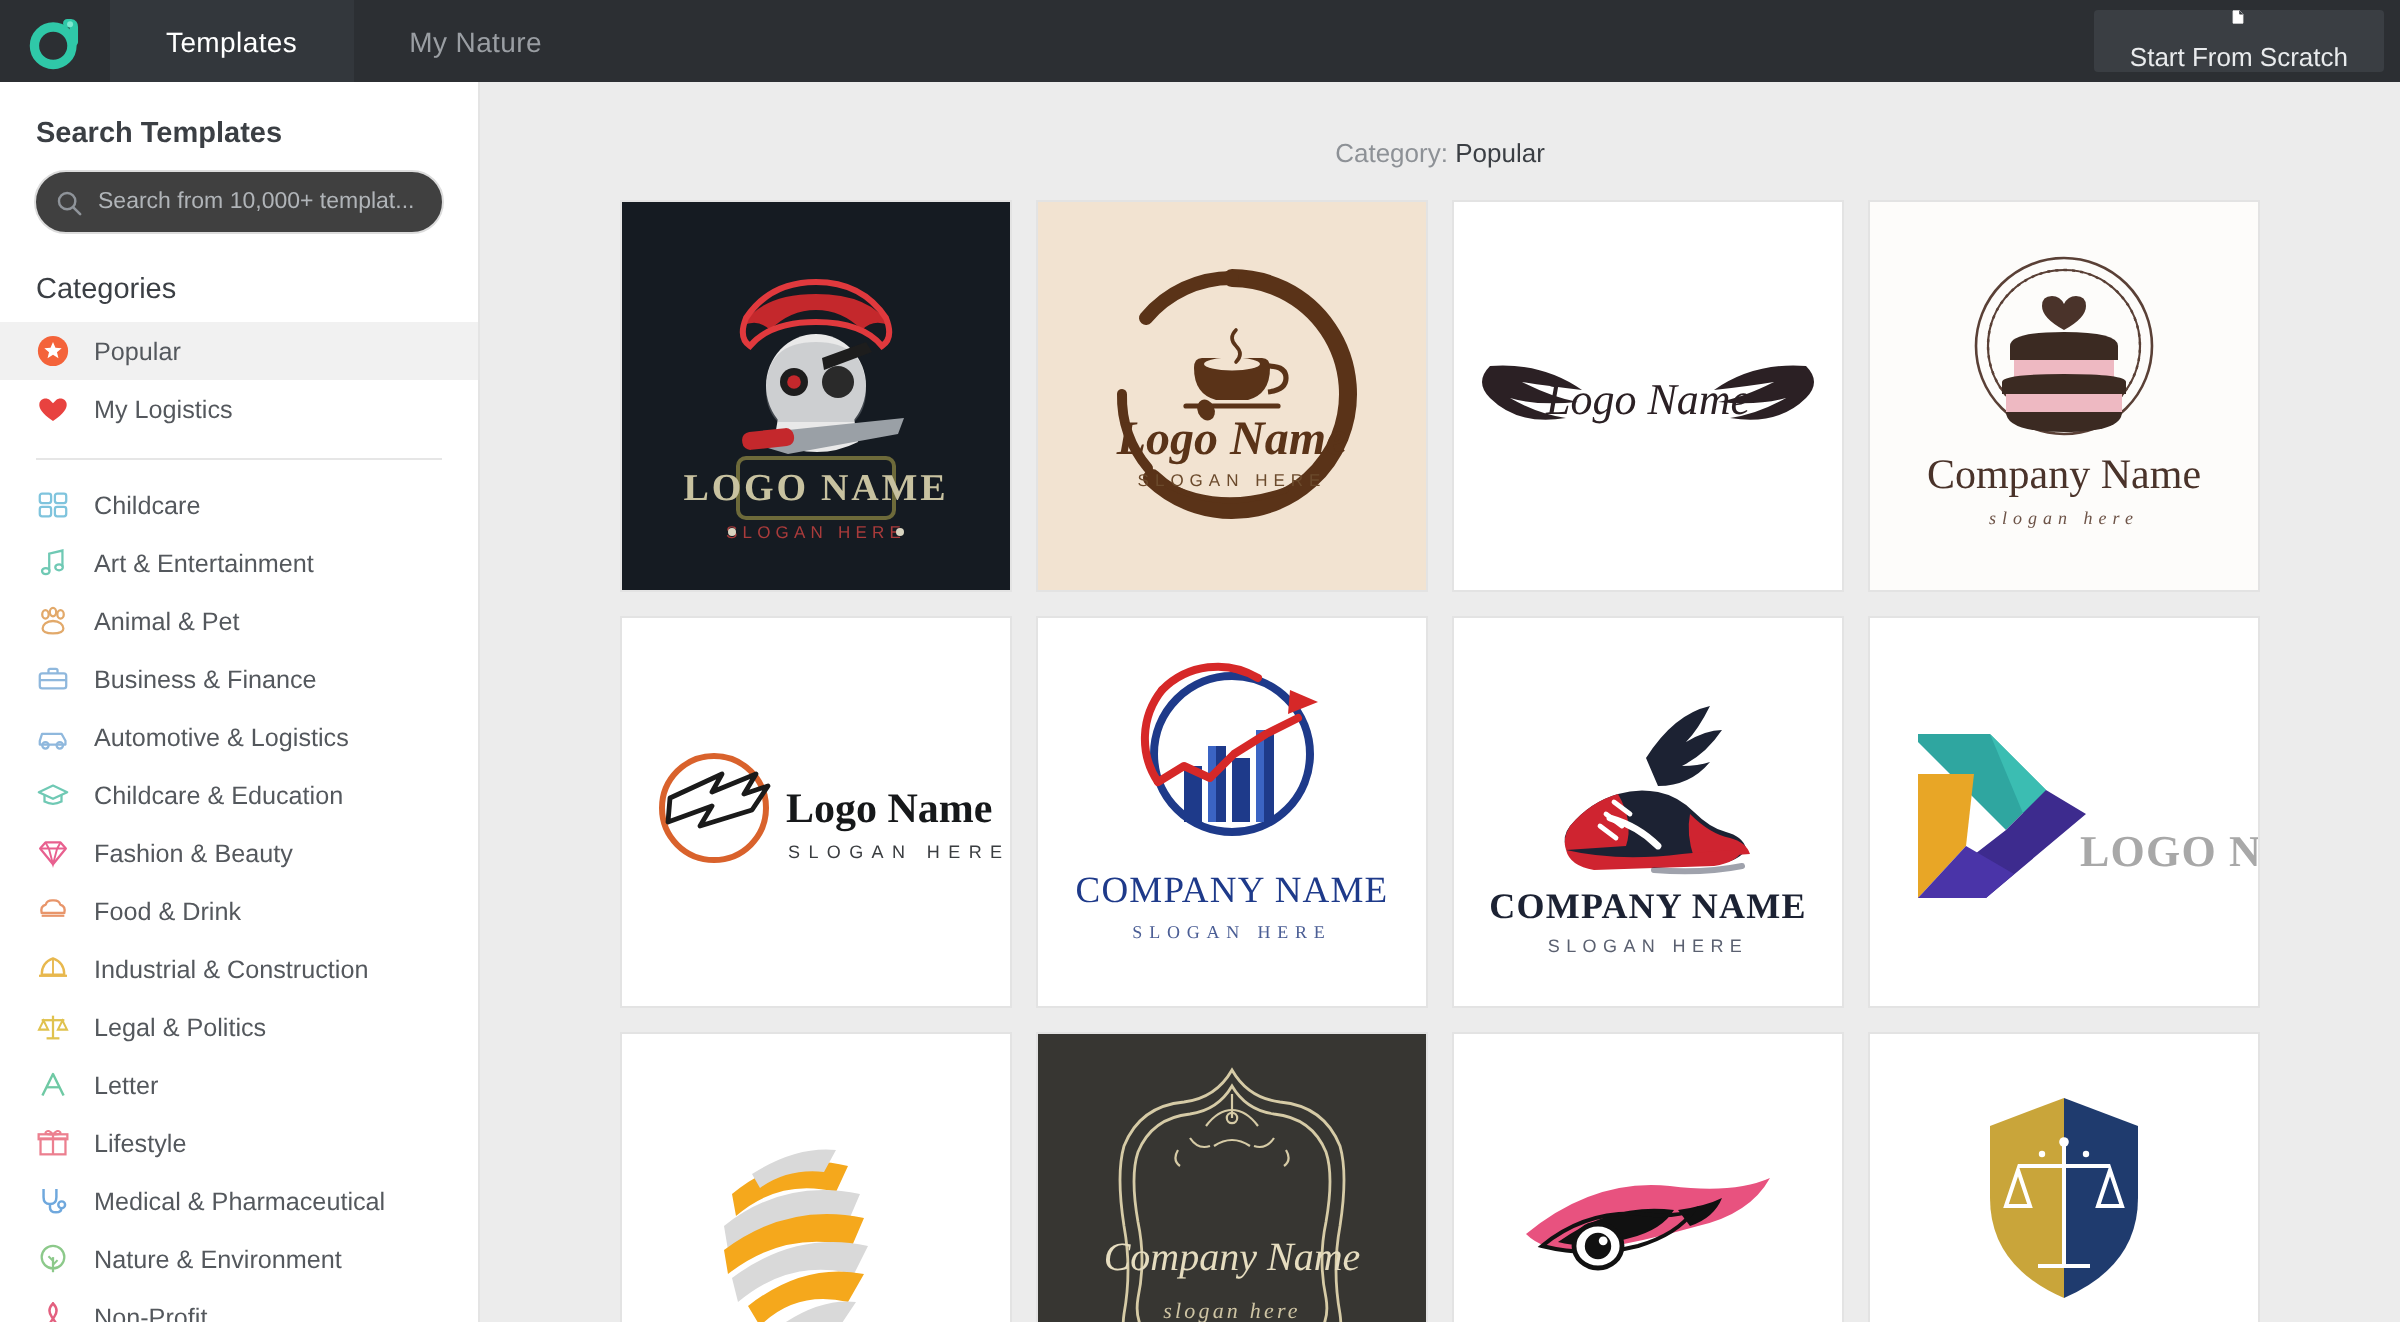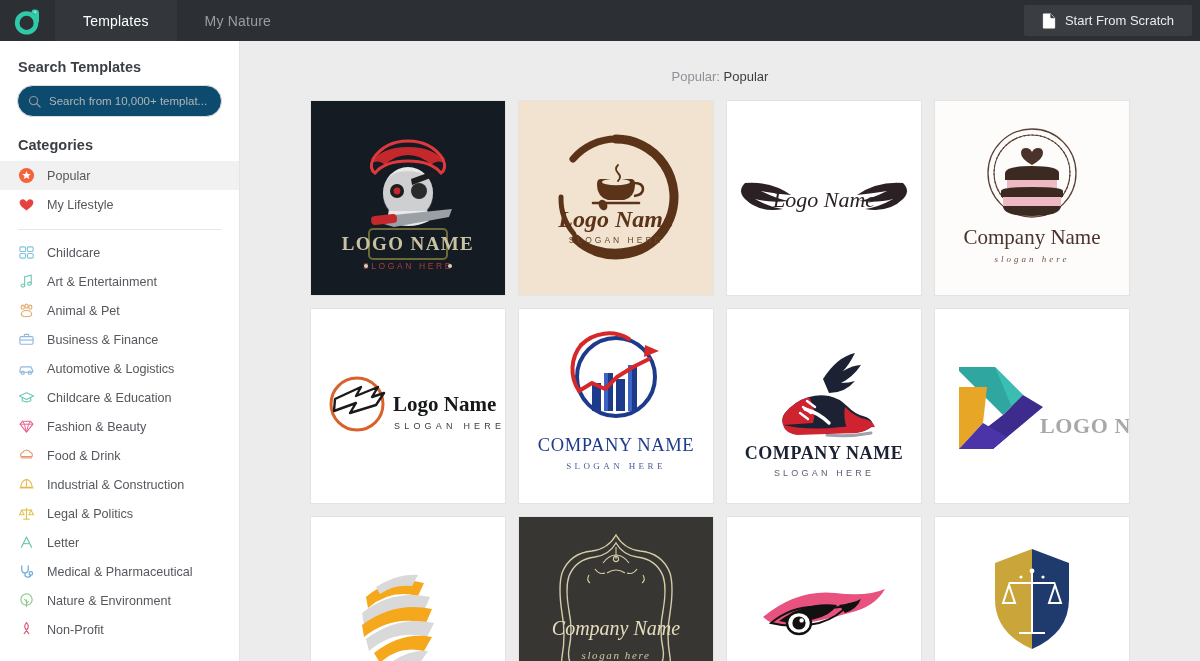--- a/index.html
+++ b/index.html
@@ -24,51 +24,51 @@
   .tab {
     padding: 0 28px; display: flex; align-items: center;
     font-size: 14px; color: #9a9ea3; letter-spacing: .2px; cursor: pointer;
   }
   .tab.active { background: #33373c; color: #ffffff; }
   .topbar-spacer { flex: 1; }
   .scratch-btn {
     display: flex; align-items: center; gap: 9px;
     background: #3a3e43; color: #e9ebed; font-size: 13px;
     padding: 0 18px; margin: 5px 8px 5px 0; border-radius: 2px;
-    cursor: pointer; height: 31px; align-self: center;
+    cursor: pointer; height: 31px; align-self: center; flex-direction: column;
   }
   .scratch-btn .doc-icon { width: 14px; height: 16px; display: block; }
 
   
   .body-wrap { display: flex; height: 620px; }
 
   
   .sidebar {
     width: 240px; background: #ffffff; height: 620px;
     overflow: hidden; position: relative; flex: none;
     border-right: 1px solid #e4e4e4;
   }
   .sidebar-inner { padding: 0; }
   .side-title {
     font-size: 14.5px; color: #3b3f44; padding: 18px 18px 10px 18px;
     font-weight: 700;
   }
   .search-box {
     margin: 0 17px; height: 32px; border: 1px solid #dcdcdc;
     border-radius: 16px; display: flex; align-items: center; gap: 8px;
-    padding: 0 10px; background: #0c4a6e;
+    padding: 0 10px; background: #404040;
   }
   .search-box svg { flex: none; }
   .search-box input {
     border: none; outline: none; font-size: 11.5px; color: #9aa0a6;
     font-family: "Liberation Sans", sans-serif; width: 100%; background: transparent;
   }
   .search-box input::placeholder { color: #b0b4b8; }
   .cat-title {
-    font-size: 14.5px; color: #3b3f44; padding: 20px 18px 8px 18px; font-weight: bold;
+    font-size: 14.5px; color: #3b3f44; padding: 20px 18px 8px 18px;
   }
   .cat-list { list-style: none; }
   .cat-item {
     display: flex; align-items: center; gap: 12px;
     height: 29px; padding: 0 18px; cursor: pointer;
     font-size: 12.6px; color: #54585d;
   }
   .cat-item.selected { background: #f1f1f1; }
   .cat-icon { width: 17px; height: 17px; flex: none; display: block; }
   .cat-sep {
@@ -153,21 +153,21 @@
             <svg class="cat-icon" viewBox="0 0 18 18">
               <circle cx="9" cy="9" r="8" fill="#f4633a"></circle>
               <path d="M9 4.2 L10.3 7.3 L13.6 7.5 L11.1 9.6 L11.9 12.8 L9 11 L6.1 12.8 L6.9 9.6 L4.4 7.5 L7.7 7.3 Z" fill="#ffffff"></path>
             </svg>
             <span>Popular</span>
           </li>
           <li class="cat-item">
             <svg class="cat-icon" viewBox="0 0 18 18">
               <path d="M9 15.4 C3 11.2 1.4 8.6 1.8 6.1 C2.2 3.7 5.5 2.6 7.3 4.3 L9 6 L10.7 4.3 C12.5 2.6 15.8 3.7 16.2 6.1 C16.6 8.6 15 11.2 9 15.4 Z" fill="#e8423f"></path>
             </svg>
-            <span>My Lifestyle</span>
+            <span>My Logistics</span>
           </li>
         </ul>
 
         <div class="cat-sep"></div>
 
         <ul class="cat-list">
           <li class="cat-item">
             <svg class="cat-icon" viewBox="0 0 18 18">
               <rect x="2" y="3" width="6" height="5" rx="1.2" fill="none" stroke="#7fc4dd" stroke-width="1.2"></rect>
               <rect x="10" y="3" width="6" height="5" rx="1.2" fill="none" stroke="#7fc4dd" stroke-width="1.2"></rect>
@@ -250,20 +250,29 @@
           </li>
           <li class="cat-item">
             <svg class="cat-icon" viewBox="0 0 18 18">
               <path d="M3.4 14.6 L9 3.2 L14.6 14.6" fill="none" stroke="#6fc9a4" stroke-width="1.3" stroke-linejoin="round"></path>
               <line x1="5.8" y1="10.2" x2="12.2" y2="10.2" stroke="#6fc9a4" stroke-width="1.2"></line>
             </svg>
             <span>Letter</span>
           </li>
           <li class="cat-item">
             <svg class="cat-icon" viewBox="0 0 18 18">
+              <rect x="2.4" y="6.6" width="13.2" height="8.4" fill="none" stroke="#ec7f8f" stroke-width="1.2"></rect>
+              <rect x="1.4" y="4.4" width="15.2" height="2.6" fill="none" stroke="#ec7f8f" stroke-width="1.2"></rect>
+              <line x1="9" y1="4.4" x2="9" y2="15" stroke="#ec7f8f" stroke-width="1.2"></line>
+              <path d="M9 4.4 Q6.4 1.6 5.2 3.2 Q4.2 4.6 9 4.4 Q11.6 1.6 12.8 3.2 Q13.8 4.6 9 4.4" fill="none" stroke="#ec7f8f" stroke-width="1.1"></path>
+            </svg>
+            <span>Lifestyle</span>
+          </li>
+          <li class="cat-item">
+            <svg class="cat-icon" viewBox="0 0 18 18">
               <path d="M4 2.6 V7 Q4 10.6 7.4 10.6 Q10.8 10.6 10.8 7 V2.6" fill="none" stroke="#6fa8dd" stroke-width="1.3"></path>
               <path d="M7.4 10.6 V12.4 Q7.4 15 10.6 15 Q13.4 15 13.4 12.8" fill="none" stroke="#6fa8dd" stroke-width="1.3"></path>
               <circle cx="13.6" cy="11" r="1.8" fill="none" stroke="#6fa8dd" stroke-width="1.3"></circle>
             </svg>
             <span>Medical &amp; Pharmaceutical</span>
           </li>
           <li class="cat-item">
             <svg class="cat-icon" viewBox="0 0 18 18">
               <circle cx="9" cy="8" r="6" fill="none" stroke="#8cc98a" stroke-width="1.2"></circle>
               <line x1="9" y1="8" x2="9" y2="16" stroke="#8cc98a" stroke-width="1.2"></line>
@@ -277,21 +286,21 @@
             </svg>
             <span>Non-Profit</span>
           </li>
         </ul>
       </div>
       <div class="vscroll"></div>
     </div>
 
     <div class="main">
       <div class="cat-heading">
-        <span>Popular:</span>
+        <span>Category:</span>
         <b>Popular</b>
       </div>
 
       <div class="grid">
 
         <div class="card" style="background:#151b22">
           <svg width="194" height="194" viewBox="0 0 194 194">
             <rect width="194" height="194" fill="#151b22"></rect>
             <path d="M60 62 q10 -16 37 -16 q27 0 37 16 q-8 -4 -14 2 q-10 -10 -23 -10 q-13 0 -23 10 q-6 -6 -14 -2 Z" fill="#c4282c"></path>
             <path d="M62 58 q12 -18 35 -18 q23 0 35 18 q4 10 -2 14 q-10 -12 -33 -12 q-23 0 -33 12 q-6 -4 -2 -14 Z" fill="none" stroke="#e0393d" stroke-width="3"></path>

